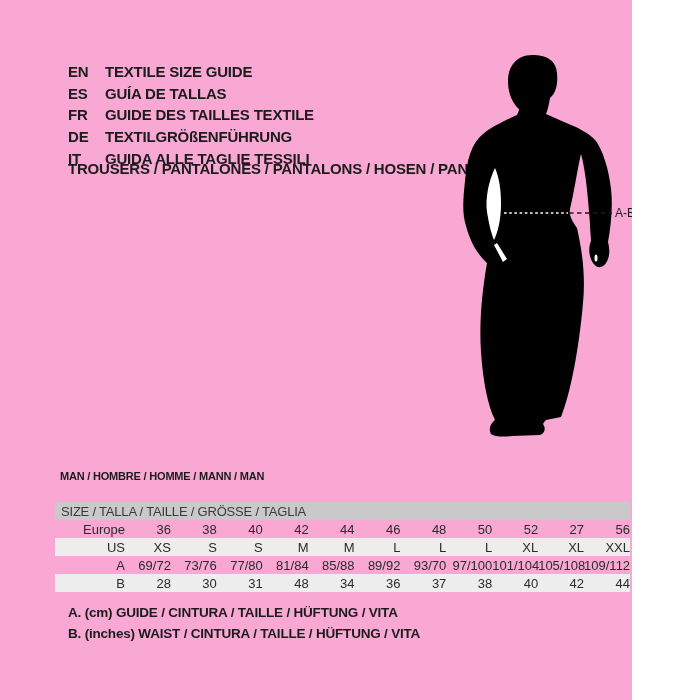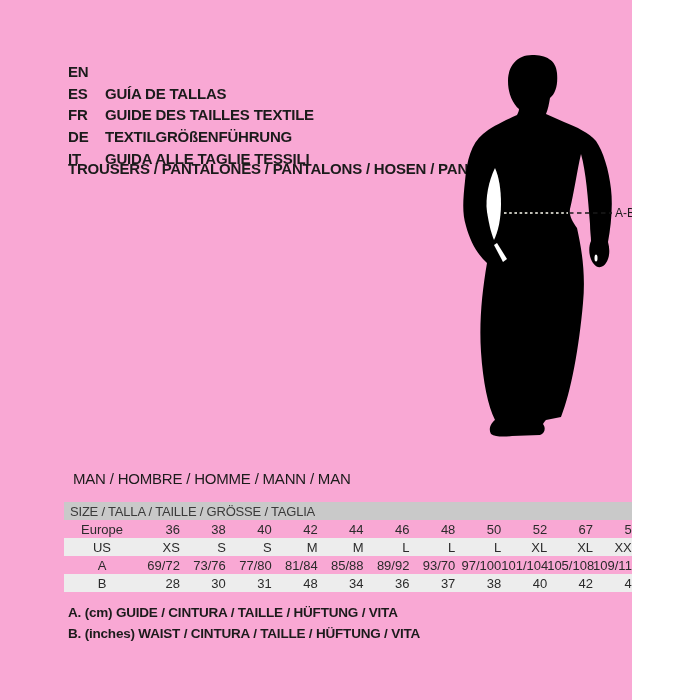--- a/index.html
+++ b/index.html
@@ -7,39 +7,40 @@
   .canvas{position:relative;width:632px;height:700px;background:#f9a8d4;overflow:hidden}
 
   .lang-block{position:absolute;left:68px;top:61px;color:#1b1b1b}
   .lang-row{display:flex;height:21.6px;align-items:center;font-size:15px;font-weight:bold;letter-spacing:-0.2px;white-space:nowrap}
   .lang-code{width:37px;flex:0 0 37px}
 
   .garment-heading{position:absolute;left:68px;top:160px;font-size:15px;font-weight:bold;color:#1b1b1b;letter-spacing:-0.2px;white-space:nowrap}
 
   .figure-svg{position:absolute;left:440px;top:40px}
 
-  .section-heading{position:absolute;left:73px;top:470px;font-size:15px;font-weight:normal;color:#1b1b1b;letter-spacing:-0.2px;white-space:nowrap}
+  .section-heading{position:absolute;left:60px;top:470px;font-size:11px;font-weight:bold;color:#1b1b1b;letter-spacing:-0.2px;white-space:nowrap}
 
-  table.size-table{position:absolute;left:64px;top:502px;width:575px;border-collapse:collapse;table-layout:fixed;font-size:13px;color:#2b2b2b}
+  table.size-table{position:absolute;left:55px;top:502px;width:575px;border-collapse:collapse;table-layout:fixed;font-size:13px;color:#2b2b2b}
   .size-table th{background:#c9c9c9;color:#3a3a3a;font-weight:normal;text-align:left;height:18px;padding:0 0 0 6px;font-size:13px;letter-spacing:-0.2px}
   .size-table td{height:18px;text-align:right;padding:0;white-space:nowrap}
-  .size-table td.row-label{text-align:center;padding-left:6px}
+  .size-table td.row-label{text-align:right;padding-left:6px}
   .size-table tr.alt{background:#ededed}
 
   .footnotes{position:absolute;left:68px;top:602px;color:#1b1b1b}
   .footnote-line{font-size:13.5px;font-weight:bold;line-height:21px;letter-spacing:-0.2px;white-space:nowrap}
 </style>
 </head>
 <body>
 
 <div class="canvas">
 
   <div class="lang-block">
       <div class="lang-row">
         <span class="lang-code">EN</span>
+        <span>TEXTILE SIZE GUIDE</span>
       </div>
       <div class="lang-row">
         <span class="lang-code">ES</span>
         <span>GUÍA DE TALLAS</span>
       </div>
       <div class="lang-row">
         <span class="lang-code">FR</span>
         <span>GUIDE DES TAILLES TEXTILE</span>
       </div>
       <div class="lang-row">
@@ -129,21 +130,21 @@
           <td class="row-label">Europe</td>
           <td>36</td>
           <td>38</td>
           <td>40</td>
           <td>42</td>
           <td>44</td>
           <td>46</td>
           <td>48</td>
           <td>50</td>
           <td>52</td>
-          <td>67</td>
+          <td>27</td>
           <td>56</td>
         </tr>
         <tr class="alt">
           <td class="row-label">US</td>
           <td>XS</td>
           <td>S</td>
           <td>S</td>
           <td>M</td>
           <td>M</td>
           <td>L</td>

